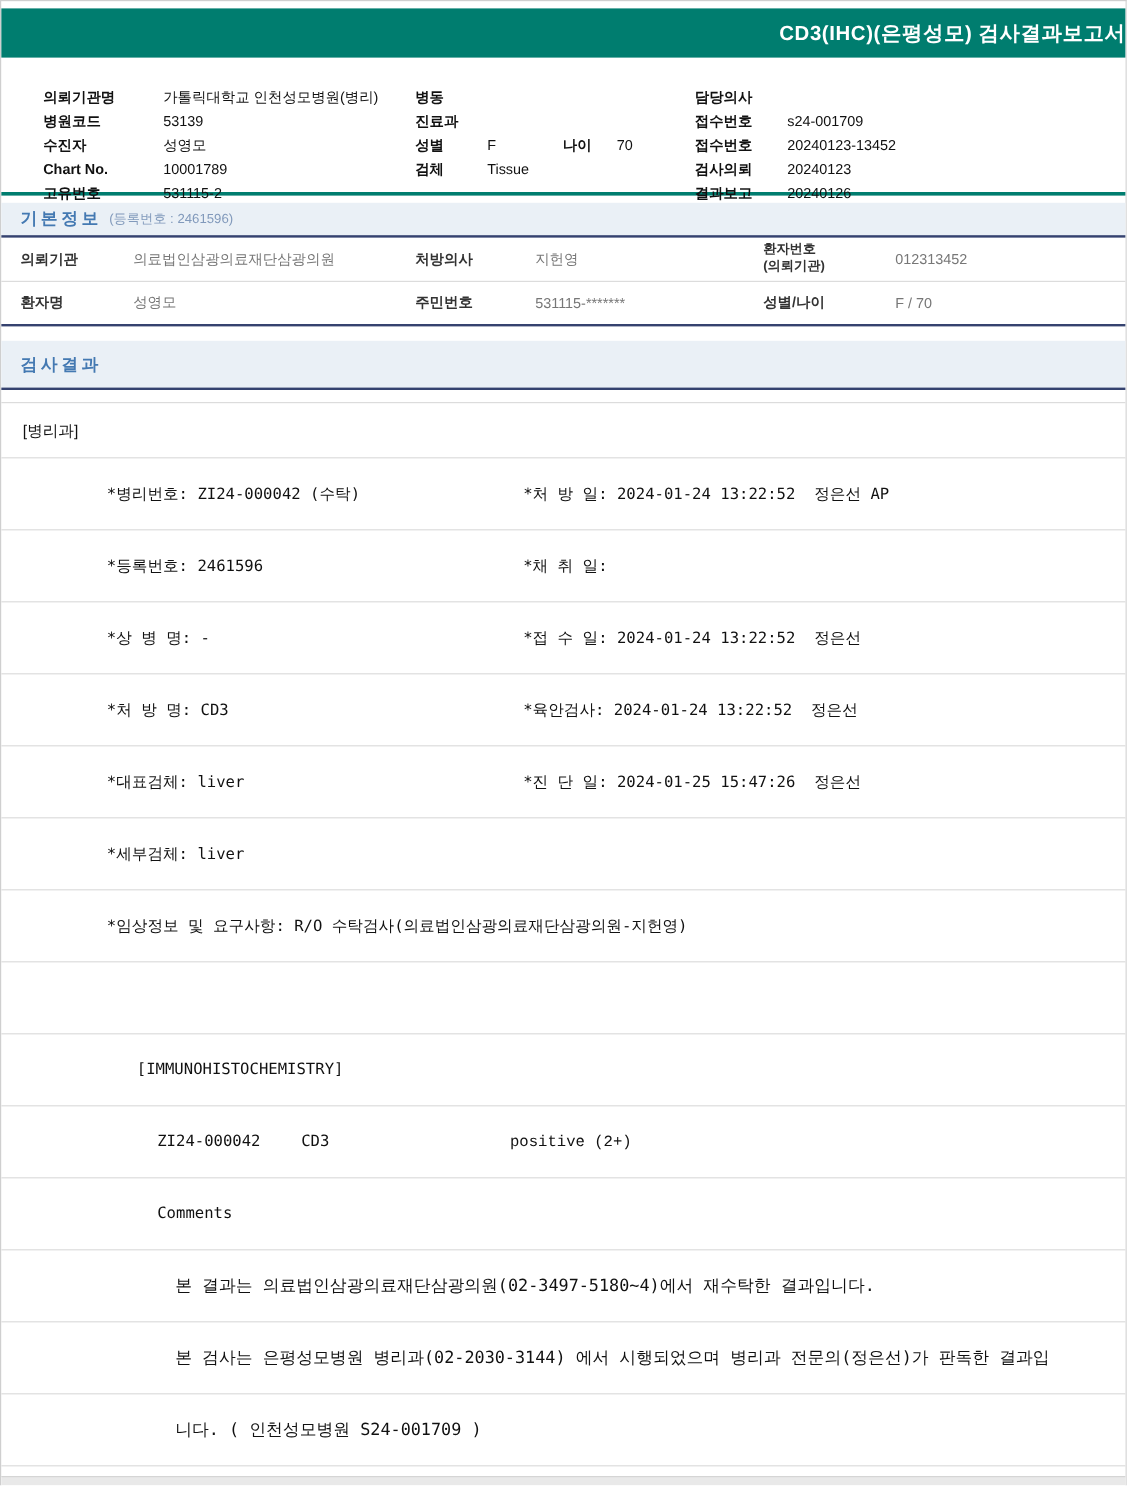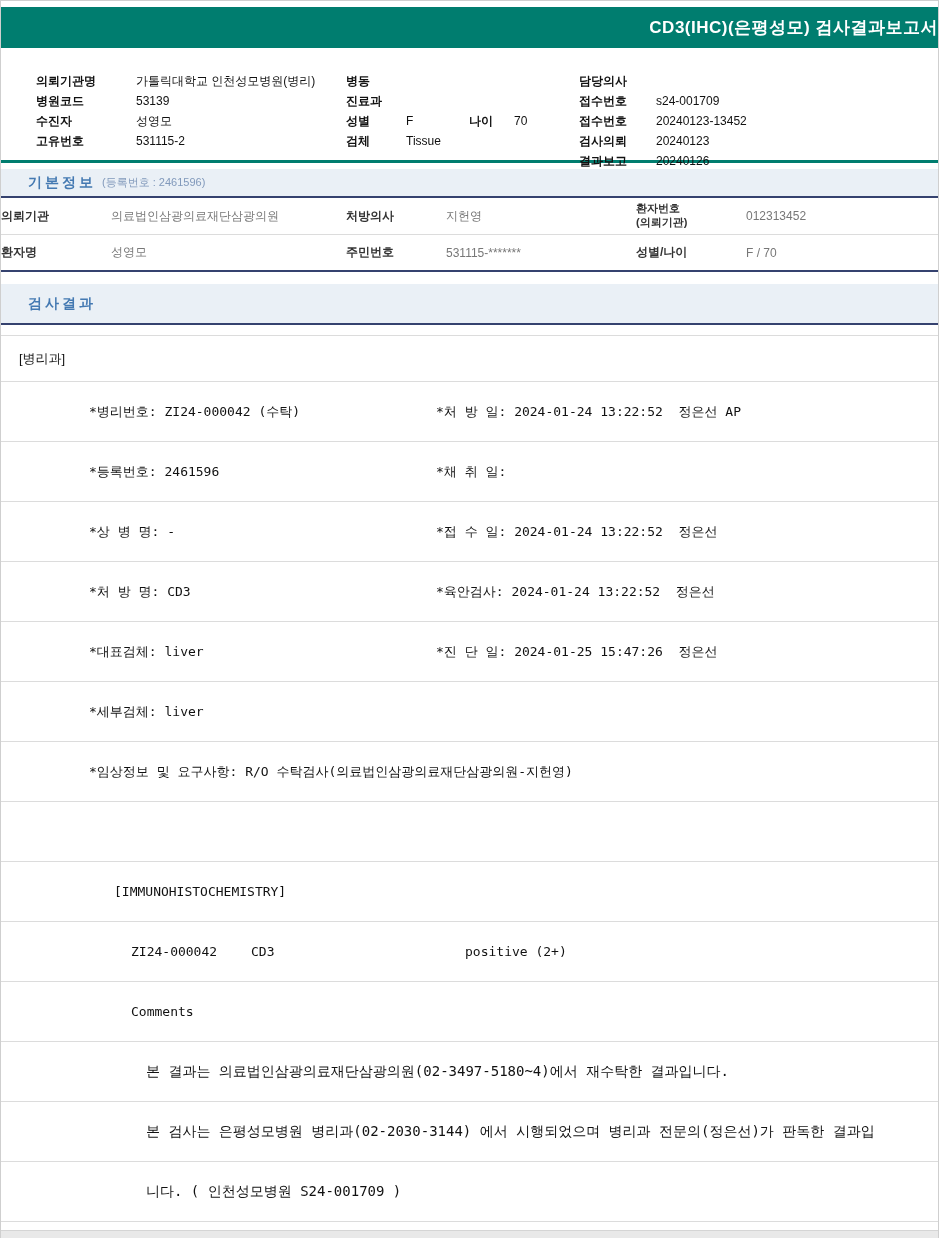--- a/index.html
+++ b/index.html
@@ -19,49 +19,49 @@
   .ph-label{font-weight:bold;color:#111;}
   .ph-left .ph-label{width:100px;}
   .ph-mid .ph-label{width:60px;}
   .ph-mid .ph-label.age{width:45px;}
   .ph-mid .ph-value.sex{width:63px;}
   .ph-right .ph-label{width:77px;}
   .ph-value{color:#111;}
   .teal-rule{height:3px;background:#007d6f;}
 
   
-  .sec-bar{background:#eaf0f6;border-bottom:2px solid #35426f;display:flex;align-items:center;padding-left:27px;box-sizing:border-box;}
+  .sec-bar{background:#eaf0f6;border-bottom:2px solid #35426f;display:flex;align-items:center;padding-left:16px;box-sizing:border-box;}
   .sec-bar.basic{height:29px;margin-top:6px;}
   .sec-bar.results{height:41px;margin-top:12px;}
   .sec-title{color:#4479b2;font-weight:bold;font-size:14px;letter-spacing:3px;}
   .sec-sub{color:#8199bb;font-size:11px;margin-left:6px;letter-spacing:0;font-weight:normal;}
 
   
   .bt-row{display:flex;align-items:center;height:37px;border-bottom:1px solid #dcdcdc;font-size:12px;box-sizing:border-box;}
   .bt-row.last{border-bottom:2px solid #35426f;}
   .bt-row span{box-sizing:border-box;}
   .bt-l{font-weight:bold;color:#333;}
   .bt-v{color:#777;}
-  .bt-l1{width:110px;padding-left:0;}
+  .bt-l1{width:110px;padding-left:16px;}
   .bt-v1{width:235px;}
   .bt-l2{width:100px;}
   .bt-v2{width:190px;}
   .bt-l3{width:110px;}
   .bt-l3.two{font-size:11px;line-height:1.25;}
   .bt-l3 .sub{display:block;}
 
   
   .dept-row{height:47px;margin-top:10px;border-top:1px solid #dcdcdc;border-bottom:1px solid #dcdcdc;display:flex;align-items:center;padding-left:18px;font-size:13px;box-sizing:border-box;}
   .r-row{position:relative;height:60px;border-bottom:1px solid #dcdcdc;display:flex;align-items:center;font-family:"DejaVu Sans Mono","Liberation Mono",monospace;font-size:13px;box-sizing:border-box;color:#111;}
   .r-left{margin-left:88px;white-space:pre;}
   .r-right{position:absolute;left:435px;white-space:pre;}
   .r-immuno{margin-left:113px;white-space:pre;}
   .r-specno{position:absolute;left:130px;}
   .r-stain{position:absolute;left:250px;}
-  .r-result{position:absolute;left:464px;}
+  .r-result{position:absolute;left:424px;font-family:Liberation Mono, monospace;}
   .r-comments{margin-left:130px;}
   .r-para{margin-left:145px;font-size:14px;white-space:pre;}
 
   .page-footer{position:absolute;left:0;right:0;bottom:0;height:7px;background:#e9e9e9;border-top:1px solid #d5d5d5;}
 </style>
 </head>
 <body>
 
 <div class="page">
 
@@ -75,20 +75,24 @@
         <span class="ph-label">의뢰기관명</span>
         <span class="ph-value">가톨릭대학교 인천성모병원(병리)</span>
       </div>
       <div class="ph-row">
         <span class="ph-label">병원코드</span>
         <span class="ph-value">53139</span>
       </div>
       <div class="ph-row">
         <span class="ph-label">수진자</span>
         <span class="ph-value">성영모</span>
+      </div>
+      <div class="ph-row">
+        <span class="ph-label">Chart No.</span>
+        <span class="ph-value">10001789</span>
       </div>
       <div class="ph-row">
         <span class="ph-label">고유번호</span>
         <span class="ph-value">531115-2</span>
       </div>
     </div>
 
     <div class="ph-col ph-mid">
       <div class="ph-row">
         <span class="ph-label">병동</span>

